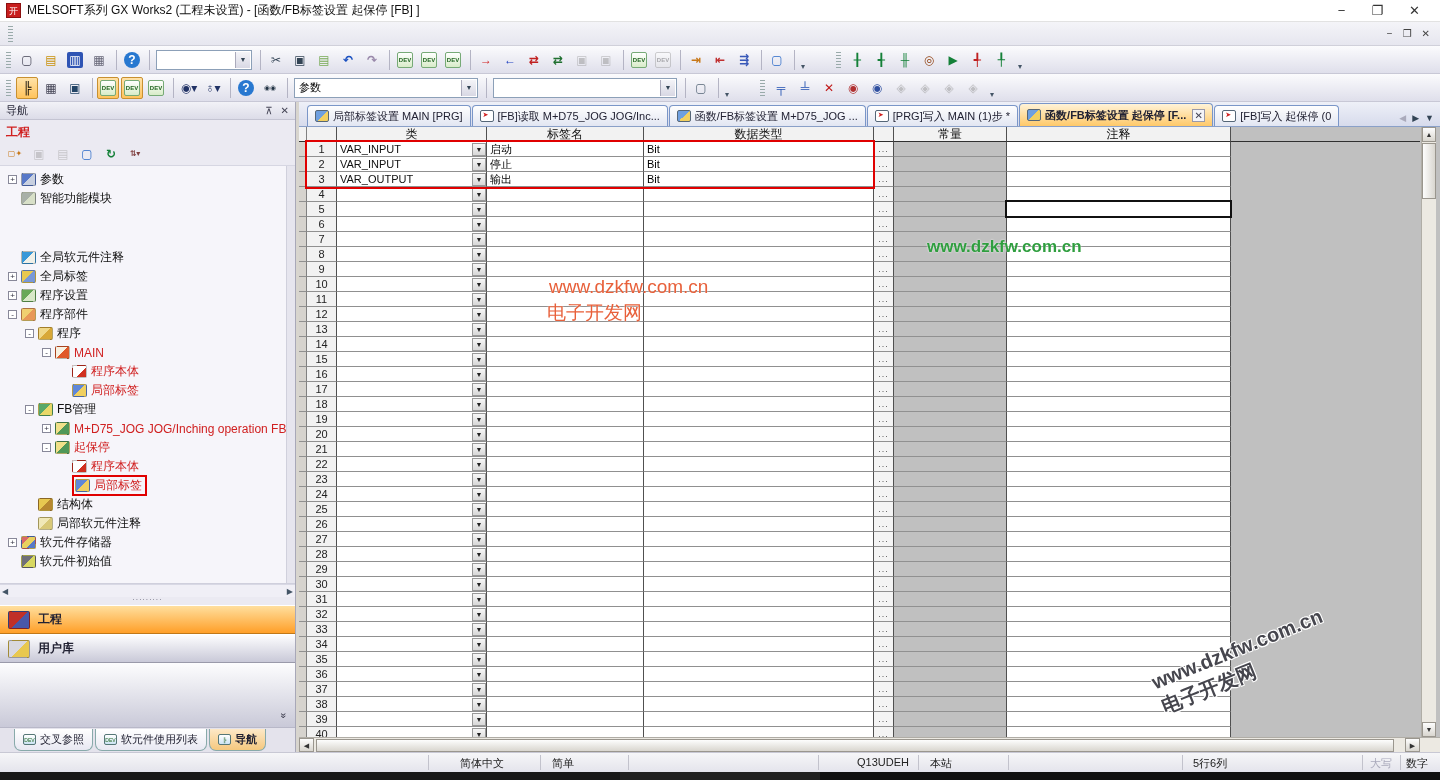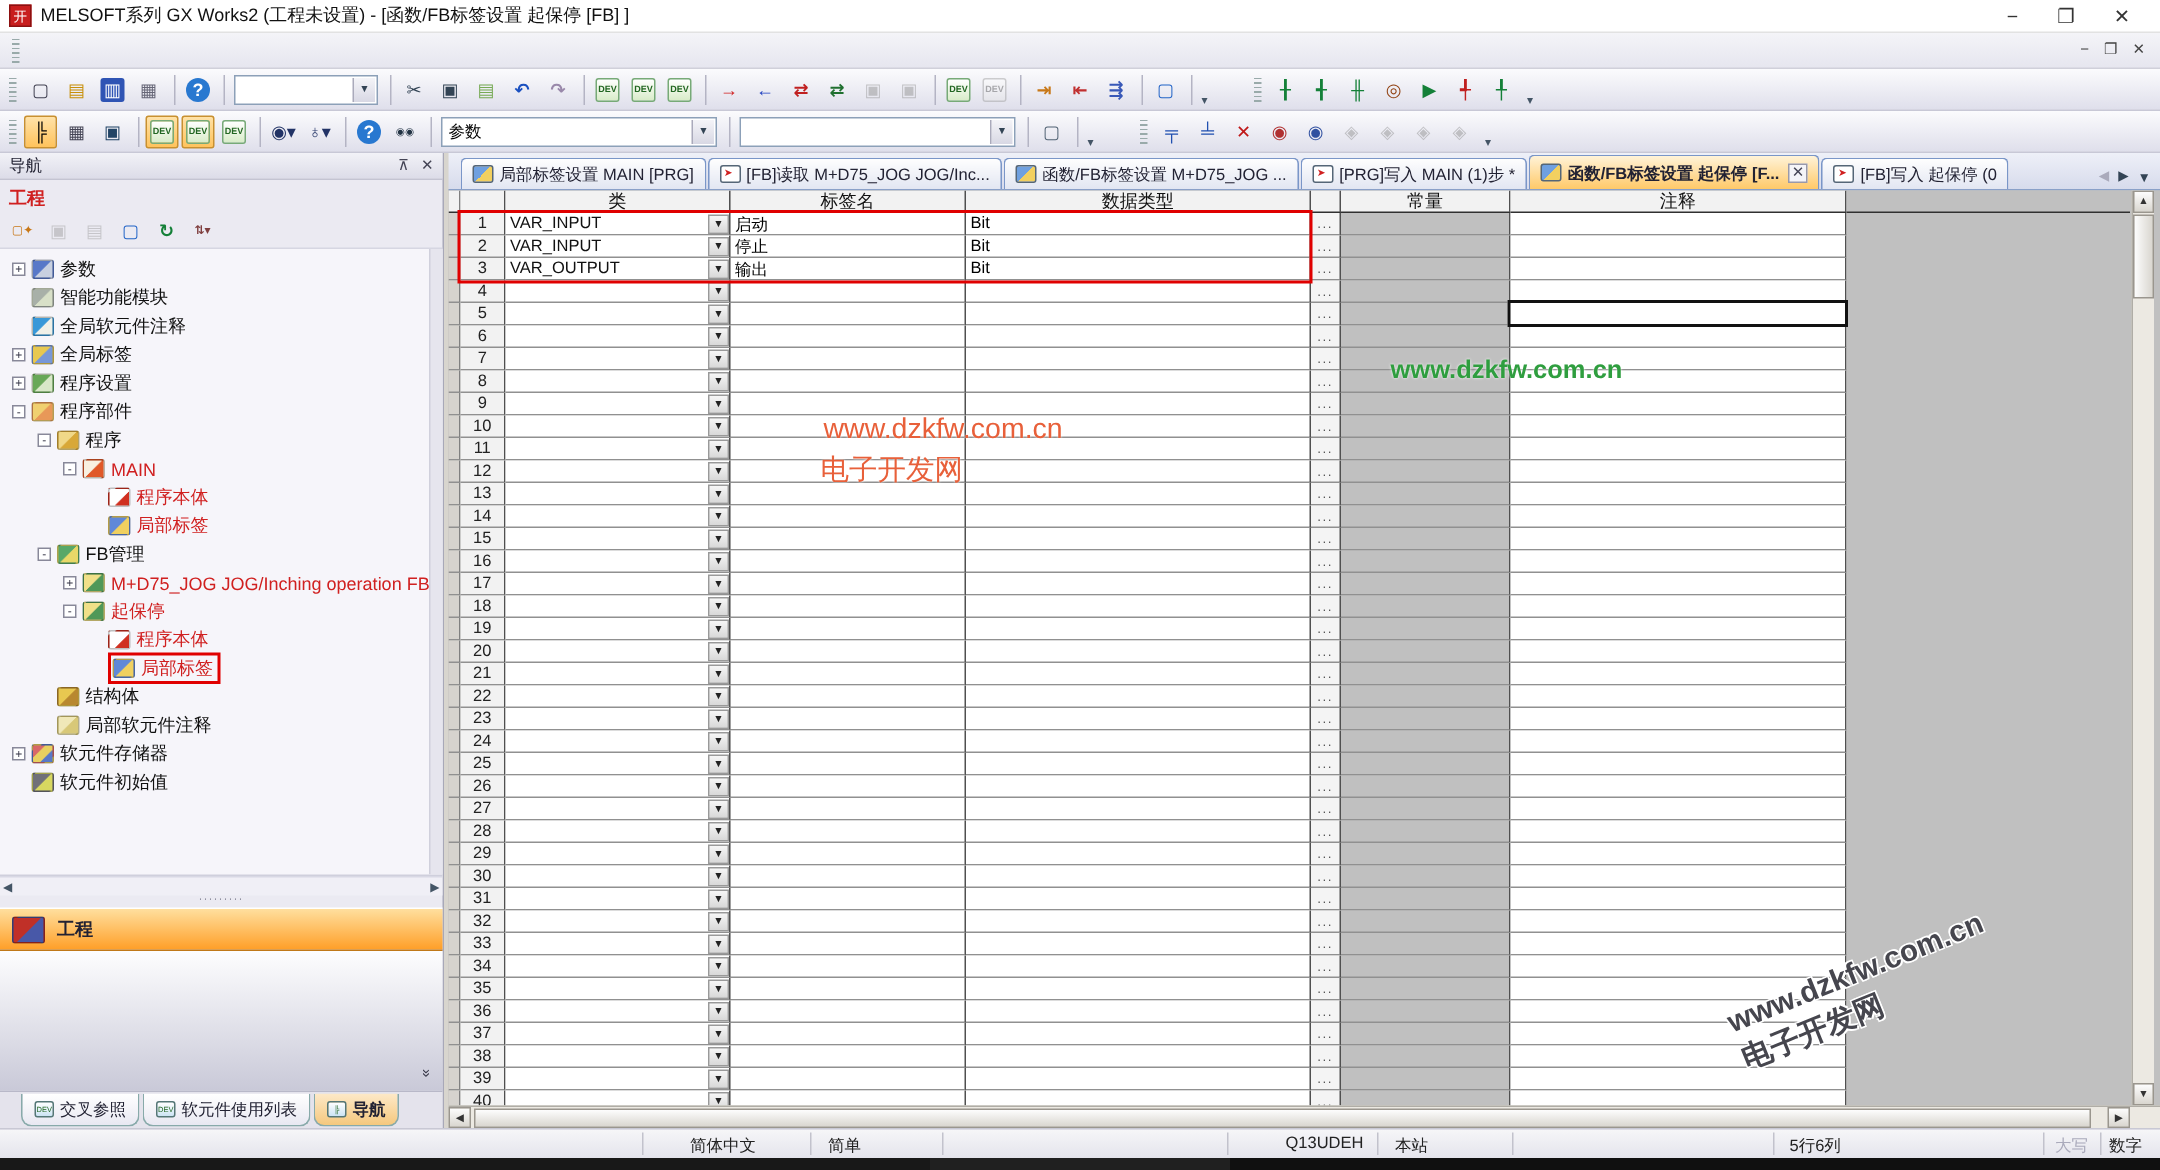--- a/index.html
+++ b/index.html
@@ -413,21 +413,21 @@
           <div class="trow" style="padding-left: 8px;">
             <div class="exp">+</div>
             <div class="tic" style="background: linear-gradient(135deg, rgb(88, 120, 200) 50%, rgb(200, 208, 224) 50%);"></div>
             <span class="lbl">参数</span>
           </div>
           <div class="trow" style="padding-left: 8px;">
             <div class="exp none"></div>
             <div class="tic" style="background: linear-gradient(135deg, rgb(168, 176, 168) 50%, rgb(216, 224, 200) 50%);"></div>
             <span class="lbl">智能功能模块</span>
           </div>
-          <div class="trow" style="padding-left: 8px;">
+          <div class="trow" style="padding-left: 8px; margin-top: 40px;">
             <div class="exp none"></div>
             <div class="tic" style="background: linear-gradient(135deg, rgb(56, 152, 216) 50%, rgb(240, 240, 232) 50%);"></div>
             <span class="lbl">全局软元件注释</span>
           </div>
           <div class="trow" style="padding-left: 8px;">
             <div class="exp">+</div>
             <div class="tic" style="background: linear-gradient(135deg, rgb(232, 200, 80) 50%, rgb(120, 152, 216) 50%);"></div>
             <span class="lbl">全局标签</span>
           </div>
           <div class="trow" style="padding-left: 8px;">
@@ -510,20 +510,24 @@
         </div>
       <div class="nav-hsb">
         <span>◀</span>
         <span>▶</span>
       </div>
       <div class="nav-dots">·········</div>
       <div id="acc-buttons">
           <div class="acc-btn active">
             <div class="acc-ic" style="background: linear-gradient(135deg, rgb(192, 48, 40) 50%, rgb(72, 88, 168) 50%);"></div>
             <span>工程</span>
+          </div>
+          <div class="acc-btn">
+            <div class="acc-ic" style="background: linear-gradient(135deg, rgb(216, 216, 224) 50%, rgb(232, 200, 80) 50%);"></div>
+            <span>用户库</span>
           </div>
         </div>
       <div class="acc-rest">
         <span class="chev">»</span>
       </div>
       <div class="nav-tabs" id="nav-tabs">
           <div class="nav-tab">
             <div class="mini">DEV</div>
             <span>交叉参照</span>
           </div>

